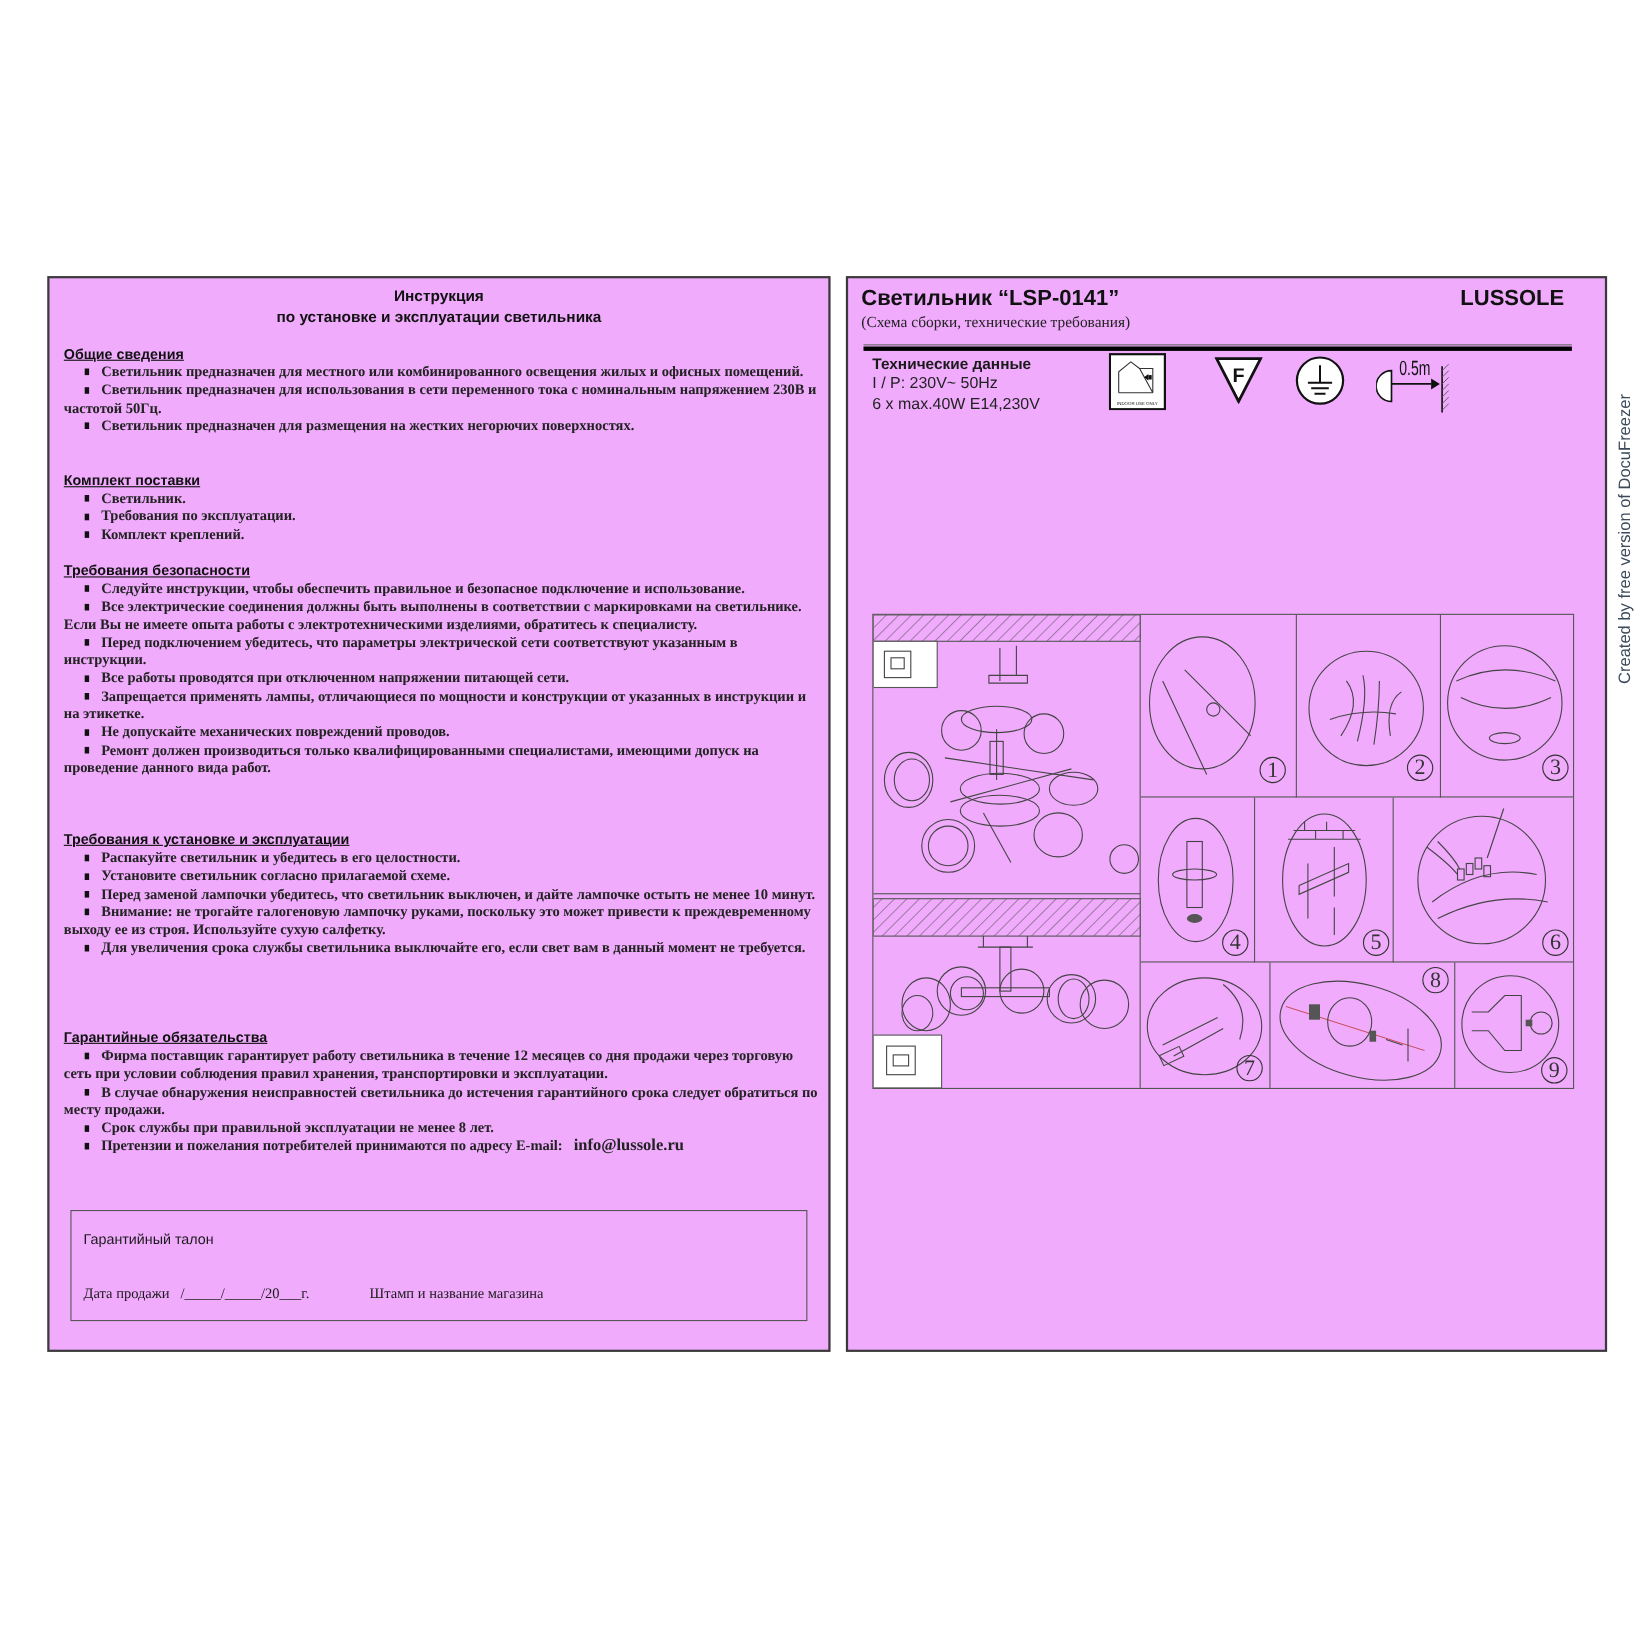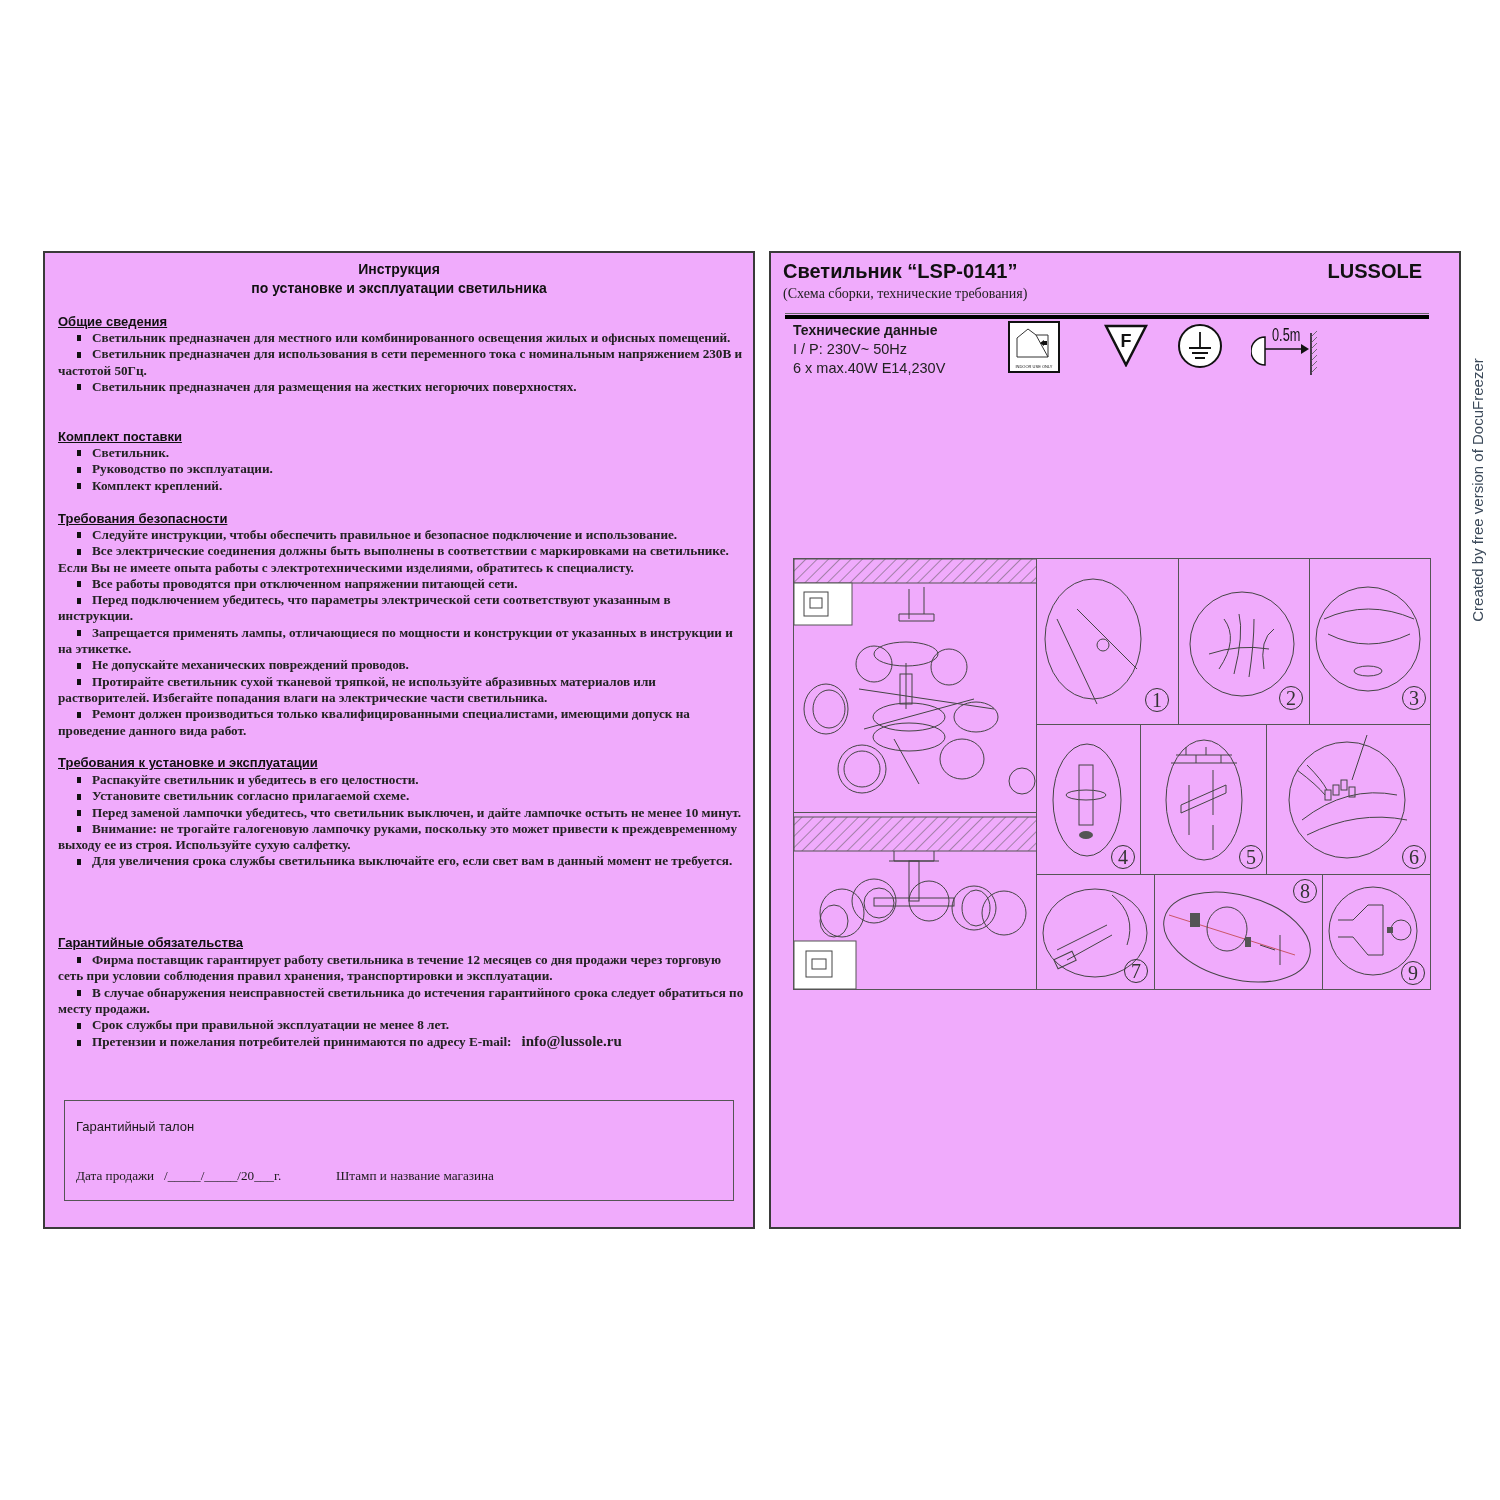--- a/index.html
+++ b/index.html
@@ -59,33 +59,32 @@
   <div class="section-heading" style="top:61px">Общие сведения</div>
   <ul class="bullet-list" style="top:77px">
     <li><span class="bullet"></span><span>Светильник предназначен для местного или комбинированного освещения жилых и офисных помещений.</span></li>
     <li><span class="bullet"></span><span>Светильник предназначен для использования в сети переменного тока с номинальным напряжением 230В и частотой 50Гц.</span></li>
     <li><span class="bullet"></span><span>Светильник предназначен для размещения на жестких негорючих поверхностях.</span></li>
   </ul>
 
   <div class="section-heading" style="top:176px">Комплект поставки</div>
   <ul class="bullet-list" style="top:192px">
     <li><span class="bullet"></span><span>Светильник.</span></li>
-    <li><span class="bullet"></span><span>Руководство по эксплуатации.</span></li>
+    <li><span class="bullet"></span><span>Требования по эксплуатации.</span></li>
     <li><span class="bullet"></span><span>Комплект креплений.</span></li>
   </ul>
 
   <div class="section-heading" style="top:258px">Требования безопасности</div>
   <ul class="bullet-list" style="top:274px">
     <li><span class="bullet"></span><span>Следуйте инструкции, чтобы обеспечить правильное и безопасное подключение и использование.</span></li>
     <li><span class="bullet"></span><span>Все электрические соединения должны быть выполнены в соответствии с маркировками на светильнике. Если Вы не имеете опыта работы с электротехническими изделиями, обратитесь к специалисту.</span></li>
+    <li><span class="bullet"></span><span>Перед подключением убедитесь, что параметры электрической сети соответствуют указанным в инструкции.</span></li>
     <li><span class="bullet"></span><span>Все работы проводятся при отключенном напряжении питающей сети.</span></li>
-    <li><span class="bullet"></span><span>Перед подключением убедитесь, что параметры электрической сети соответствуют указанным в инструкции.</span></li>
     <li><span class="bullet"></span><span>Запрещается применять лампы, отличающиеся по мощности и конструкции от указанных в инструкции и на этикетке.</span></li>
     <li><span class="bullet"></span><span>Не допускайте механических повреждений проводов.</span></li>
-    <li><span class="bullet"></span><span>Протирайте светильник сухой тканевой тряпкой, не используйте абразивных материалов или растворителей. Избегайте попадания влаги на электрические части светильника.</span></li>
     <li><span class="bullet"></span><span>Ремонт должен производиться только квалифицированными специалистами, имеющими допуск на проведение данного вида работ.</span></li>
   </ul>
 
   <div class="section-heading" style="top:502px">Требования к установке и эксплуатации</div>
   <ul class="bullet-list" style="top:519px">
     <li><span class="bullet"></span><span>Распакуйте светильник и убедитесь в его целостности.</span></li>
     <li><span class="bullet"></span><span>Установите светильник согласно прилагаемой схеме.</span></li>
     <li><span class="bullet"></span><span>Перед заменой лампочки убедитесь, что светильник выключен, и дайте лампочке остыть не менее 10 минут.</span></li>
     <li><span class="bullet"></span><span>Внимание: не трогайте галогеновую лампочку руками, поскольку это может привести к преждевременному выходу ее из строя. Используйте сухую салфетку.</span></li>
     <li><span class="bullet"></span><span>Для увеличения срока службы светильника выключайте его, если свет вам в данный момент не требуется.</span></li>

